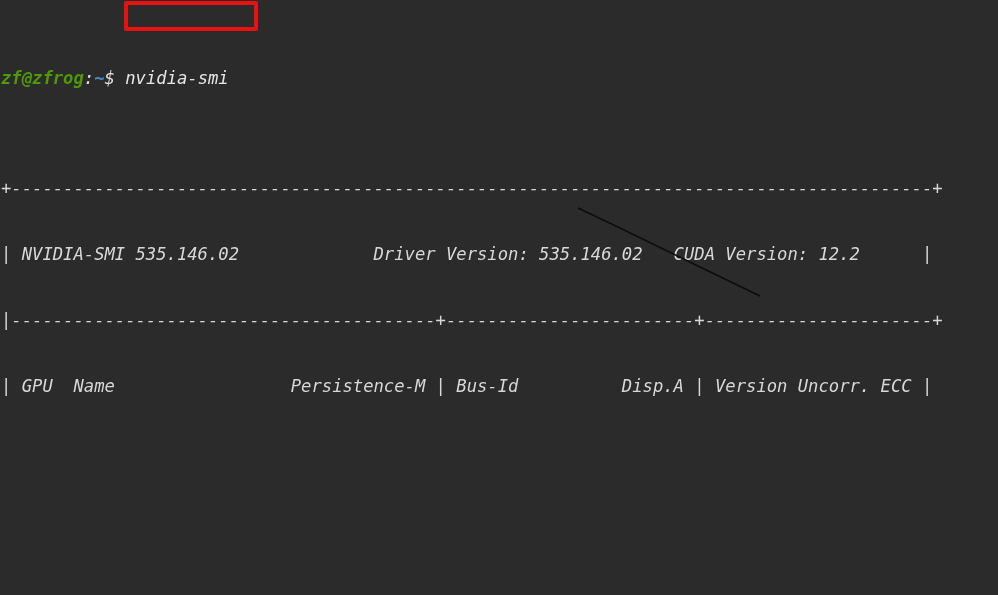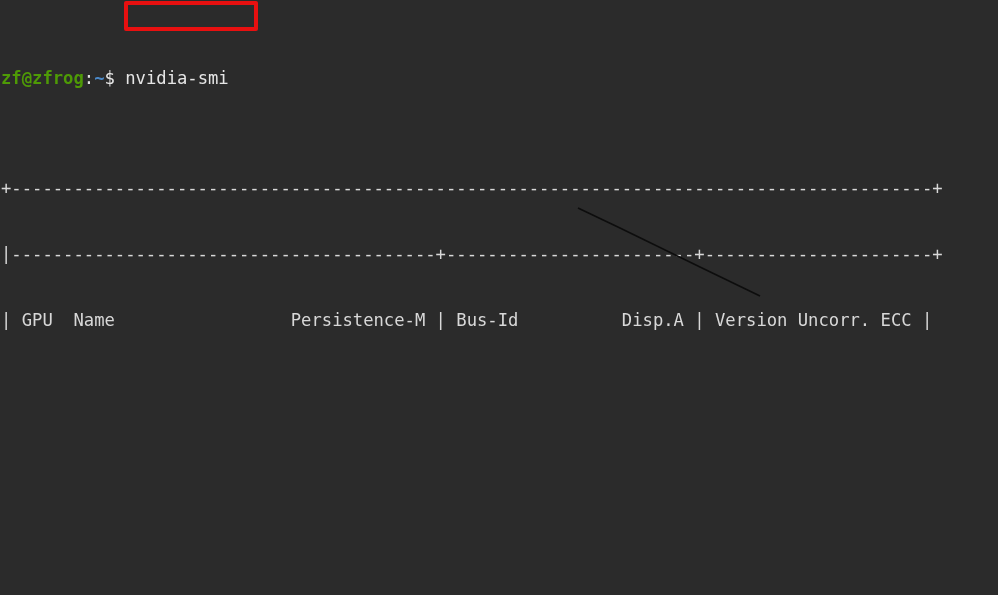--- a/index.html
+++ b/index.html
@@ -10,20 +10,21 @@
   #screen {
     position: relative;
     width: 998px;
     height: 448px;
     background: #2b2b2b;
     overflow: hidden;
     font-family: "DejaVu Sans Mono", "Liberation Mono", monospace;
     font-size: 17.2px;
     line-height: 22px;
     color: #d8d8d8;
+    font-style: italic;
     -webkit-font-smoothing: antialiased;
   }
   .term {
     position: absolute;
     left: 0;
     top: 0;
     padding: 1px 0 0 1px;
     white-space: pre;
     letter-spacing: 0px;
   }
@@ -76,20 +77,21 @@
 <body>
 
 <div id="screen">
 
   <div class="term">
 
     <div class="line"><span class="green">zf@zfrog</span><span class="white">:</span><span class="cyan">~</span><span class="white">$</span><span class="white"> </span><span class="white">nvidia-smi</span></div>
 
 
     <div class="line">+-----------------------------------------------------------------------------------------+</div>
+    <div class="line">| NVIDIA-SMI 535.146.02             Driver Version: 535.146.02   CUDA Version: 12.2      |</div>
     <div class="line">|-----------------------------------------+------------------------+----------------------+</div>
     <div class="line">| GPU  Name                 Persistence-M | Bus-Id          Disp.A | Version Uncorr. ECC |</div>
     
     
     
     
     
     
     
     

